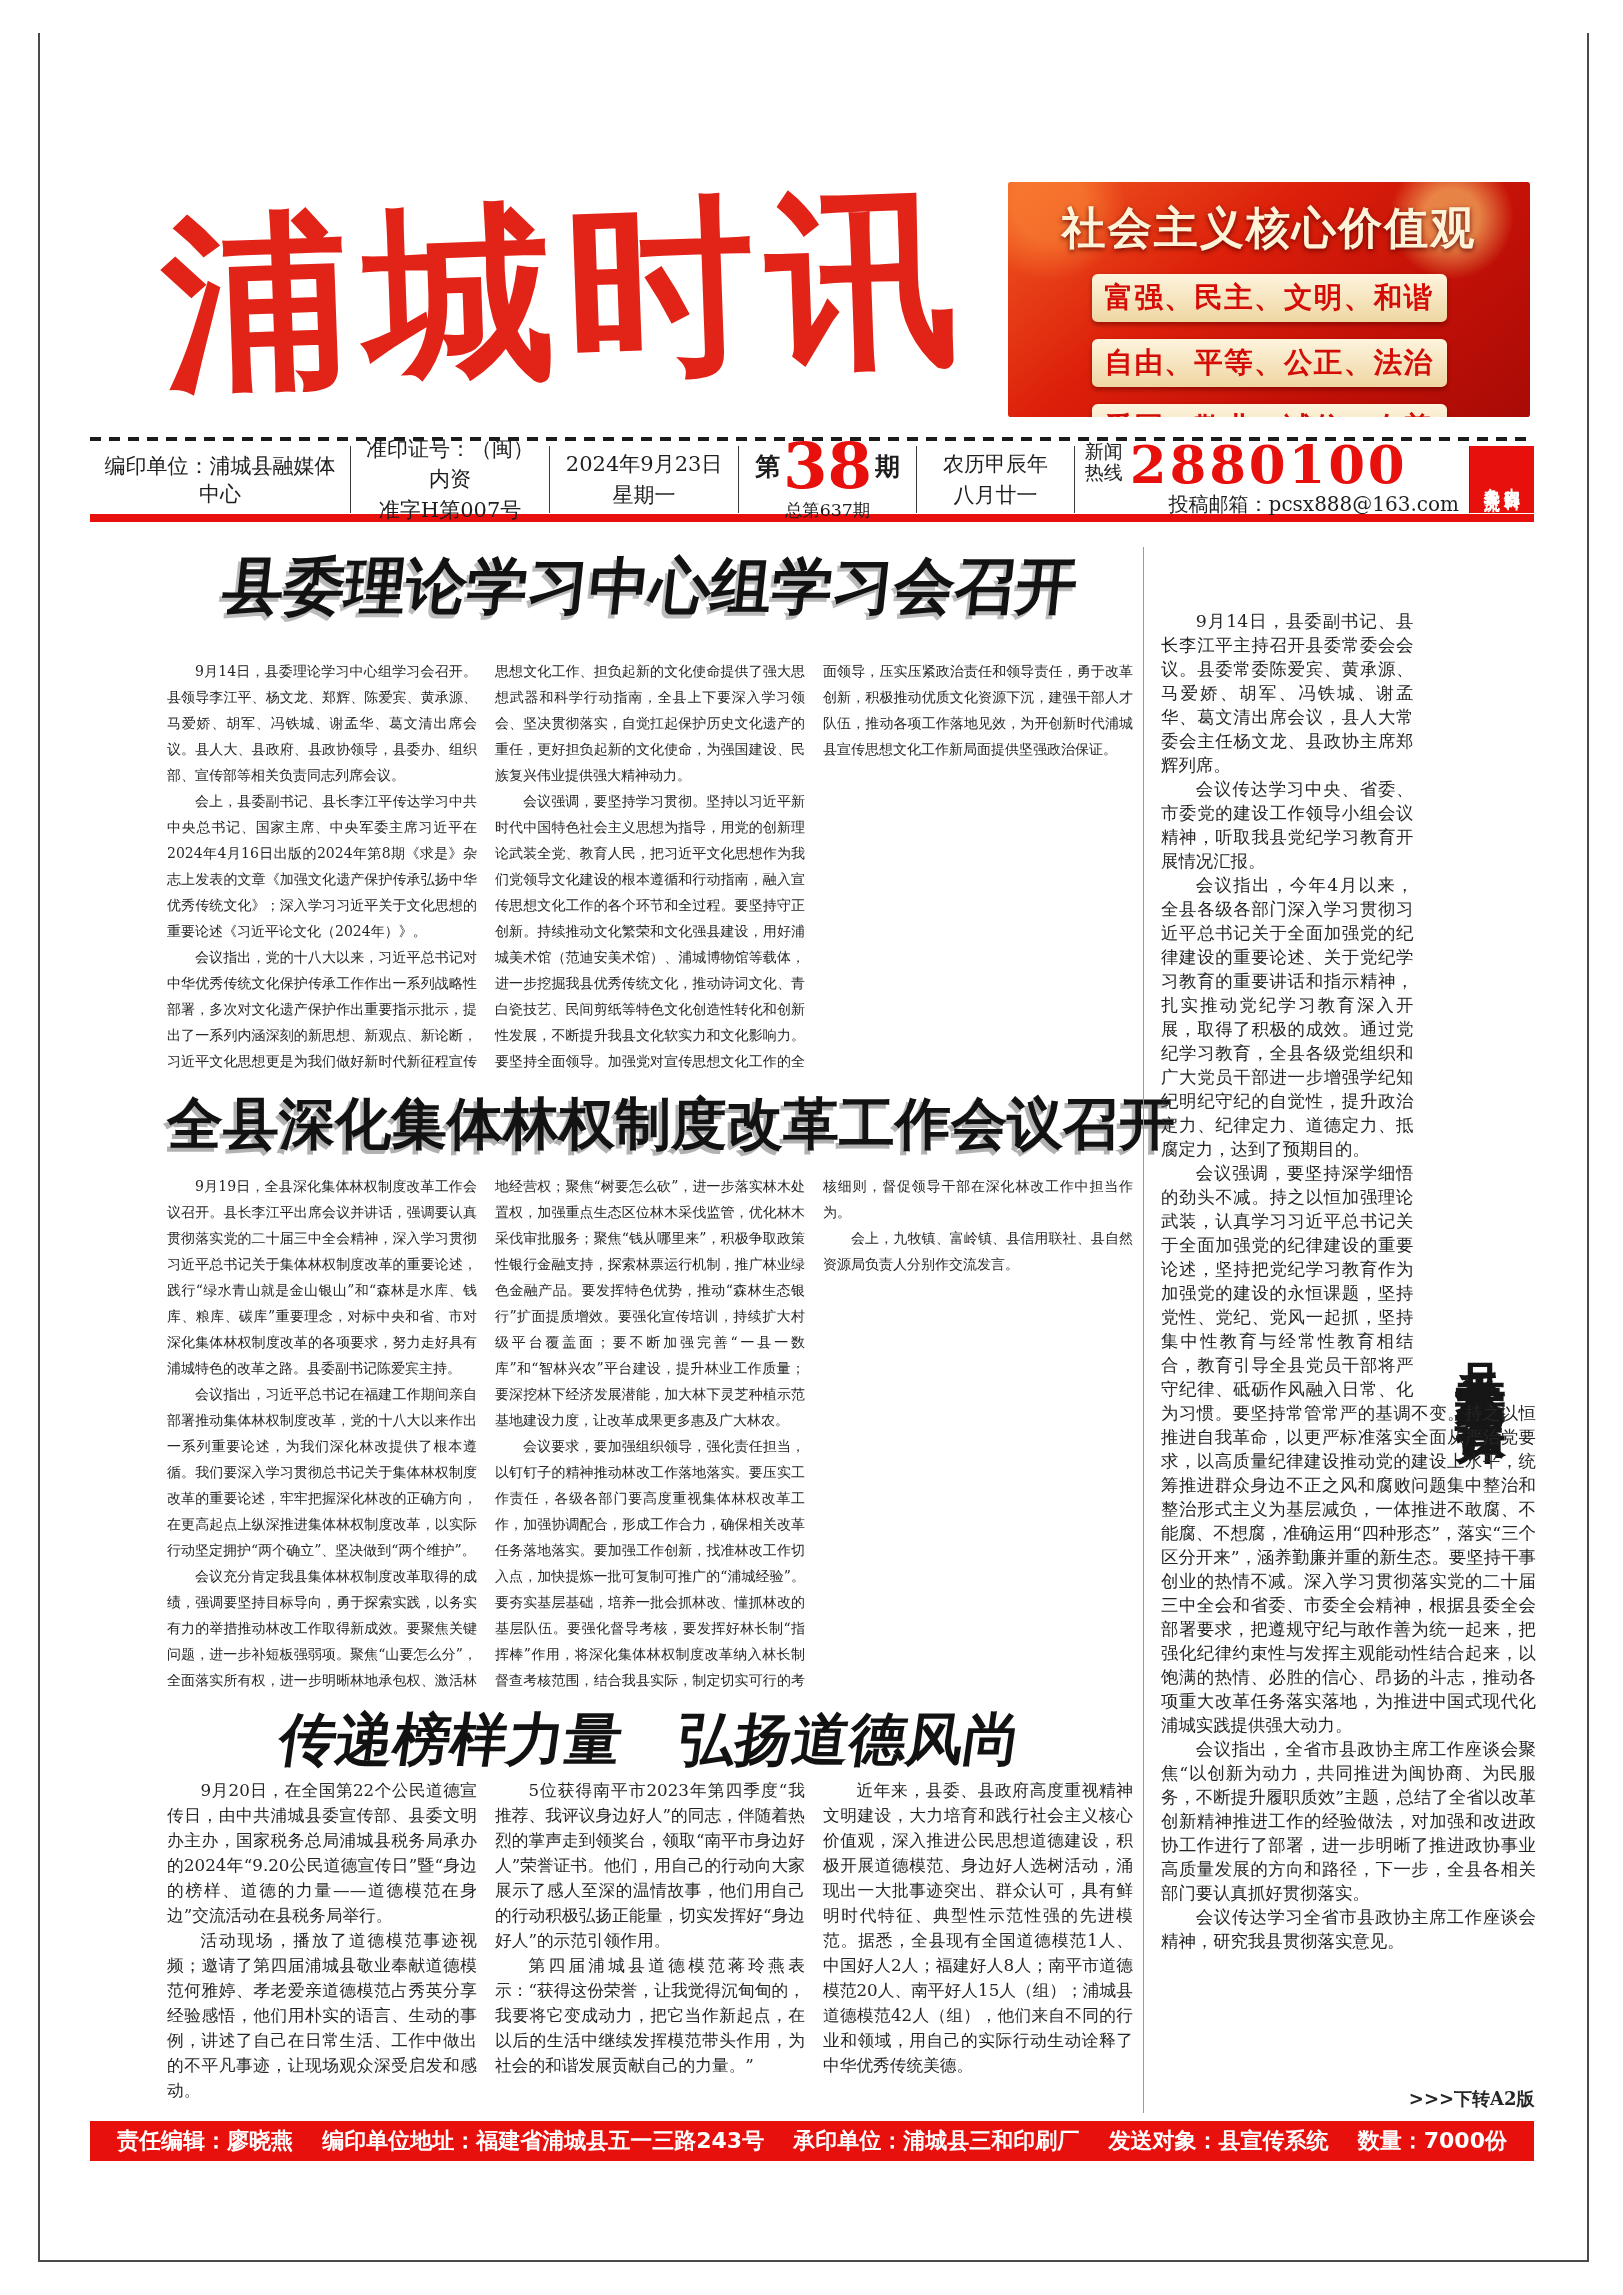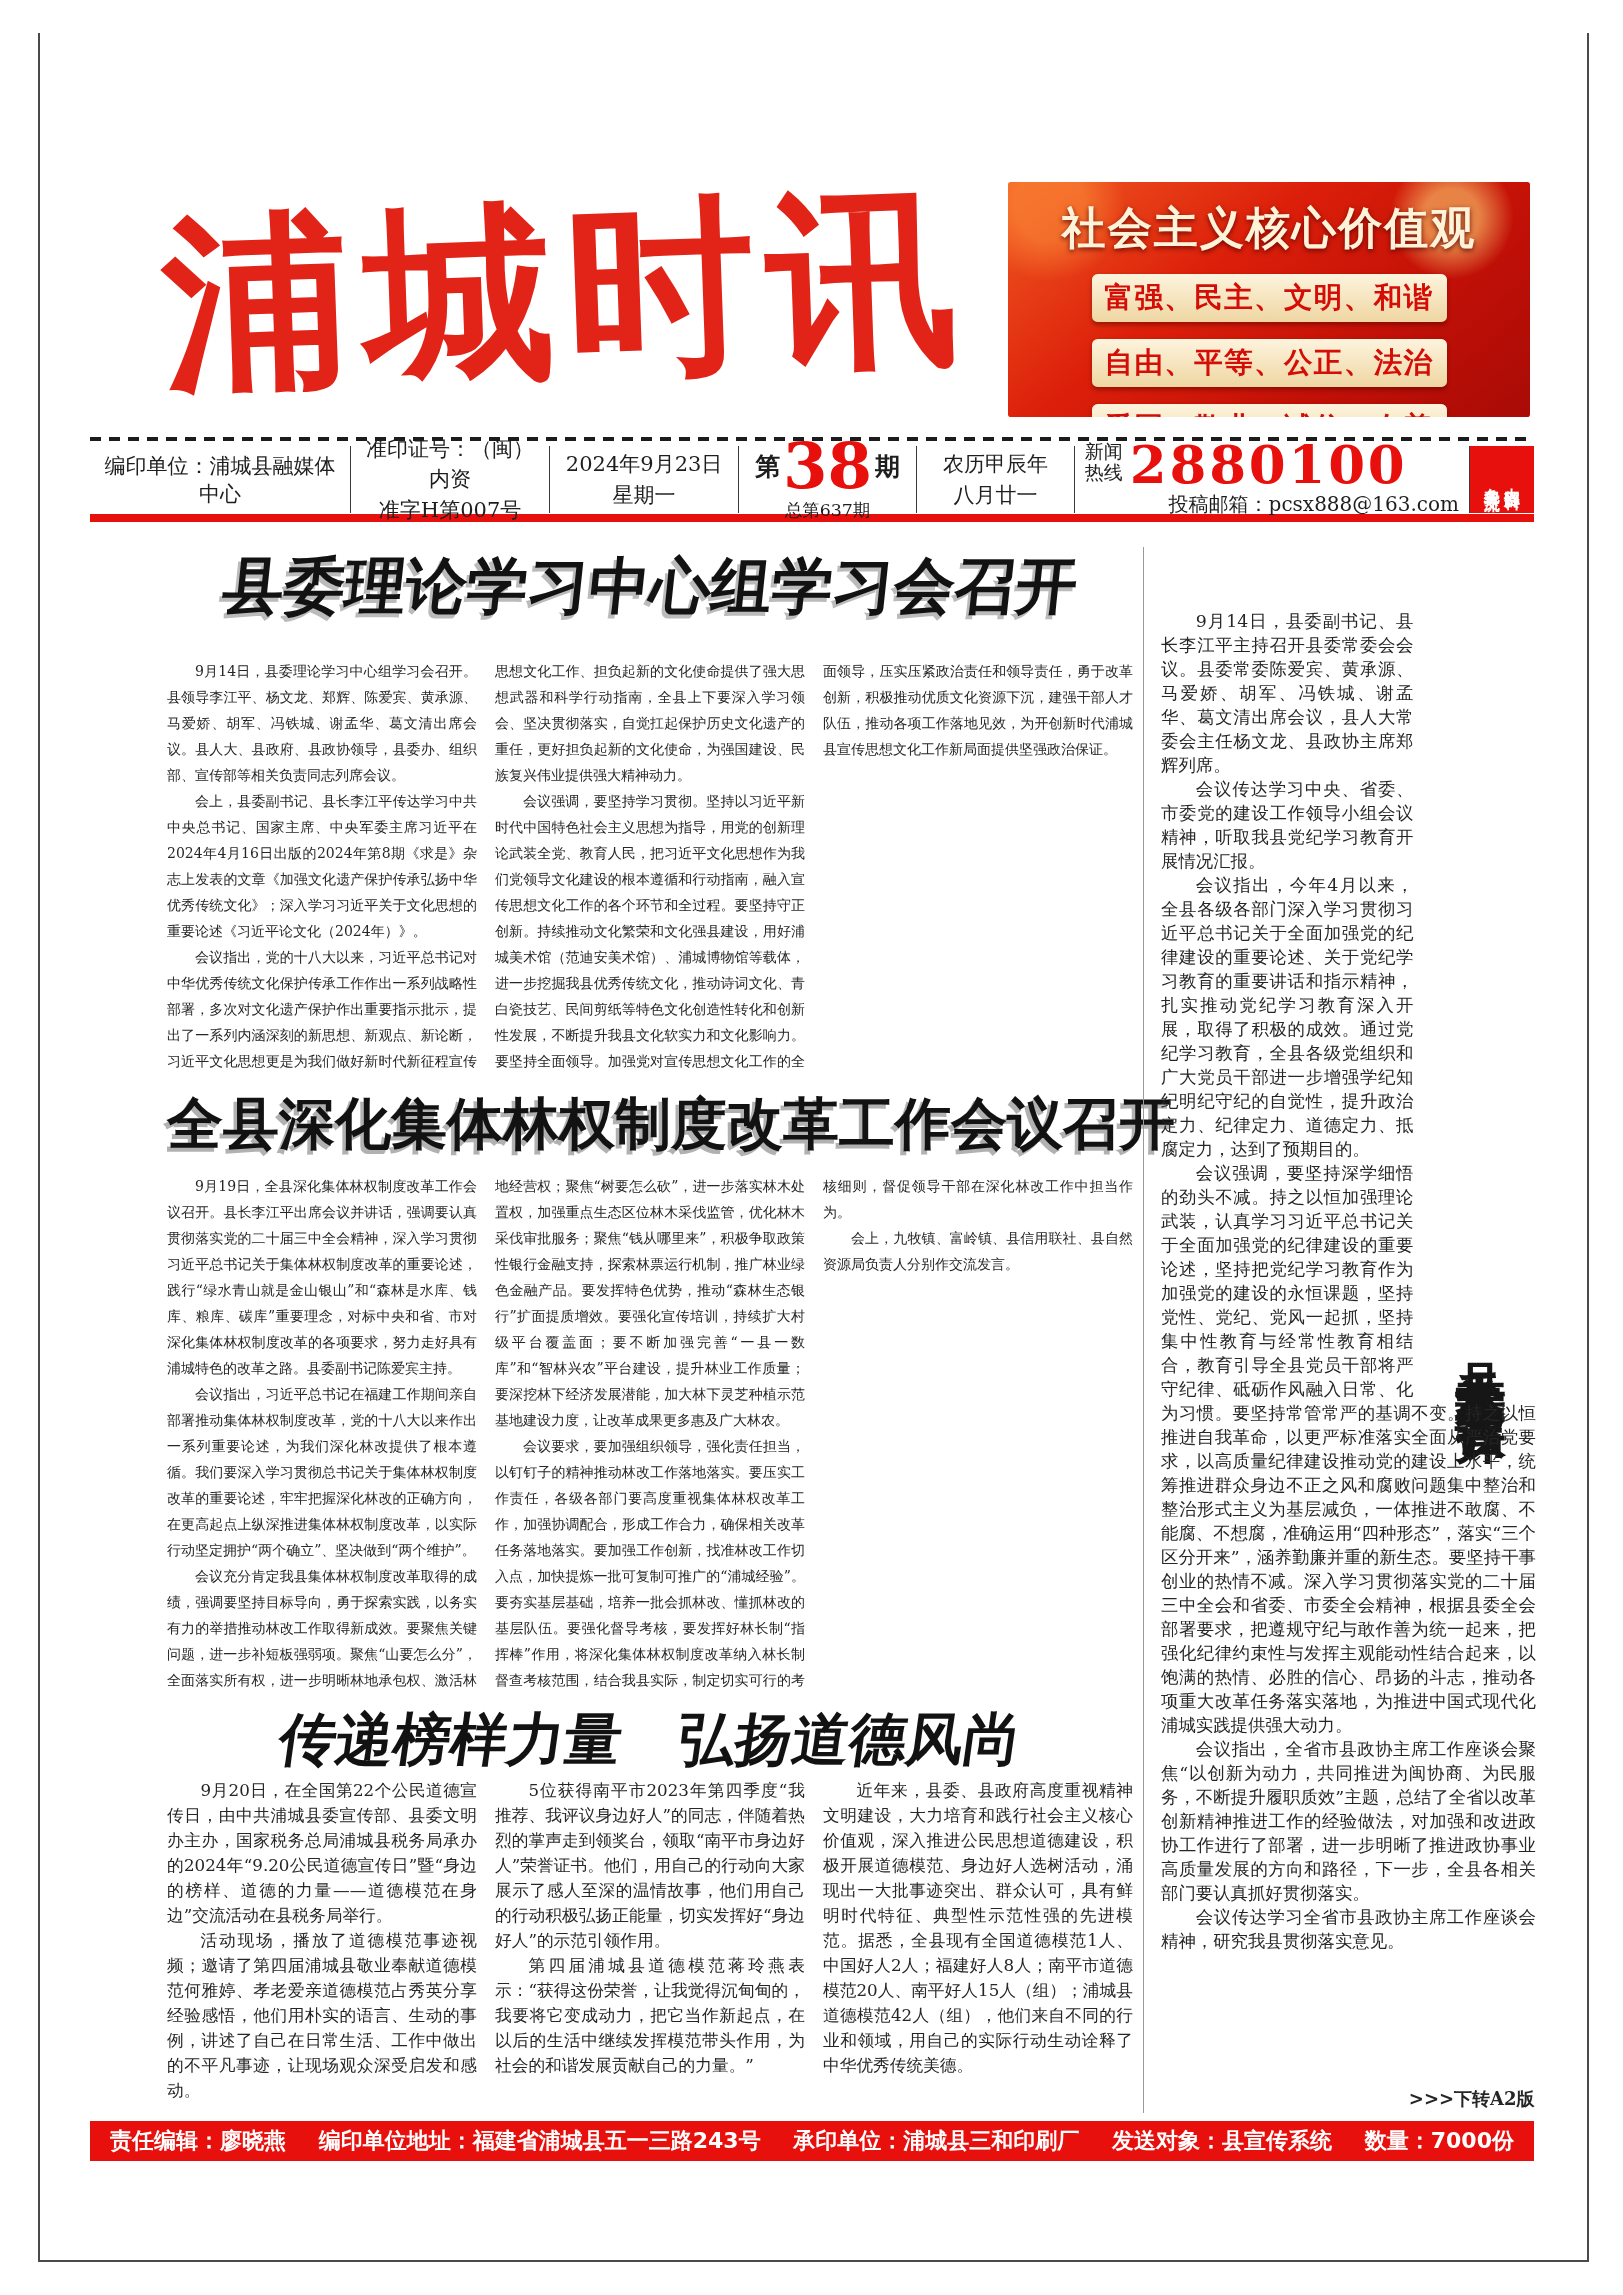--- a/index.html
+++ b/index.html
@@ -124,21 +124,21 @@
     font-family:"DejaVu Serif","Liberation Serif",serif;
   }
   .jump-note {
     position:absolute; right:1.4px; bottom:2.8px; background:#fff; padding-left:9.7px;
     font-size:18px; font-weight:700;
   }
   
   .footer {
     position:absolute; left:90px; top:2121px; width:1444px; height:40px;
     background:#e8100c; color:#fff; display:flex; align-items:center;
-    justify-content:space-between; padding:0 20px; box-sizing:border-box;
+    justify-content:space-between; padding:0 27px; box-sizing:border-box;
     font-size:22px; font-weight:700; font-family:"DejaVu Sans","Liberation Sans",sans-serif;
     white-space:nowrap;
   }
 </style>
 </head>
 <body>
 
 <div class="page">
   <div class="frame"></div>
 

